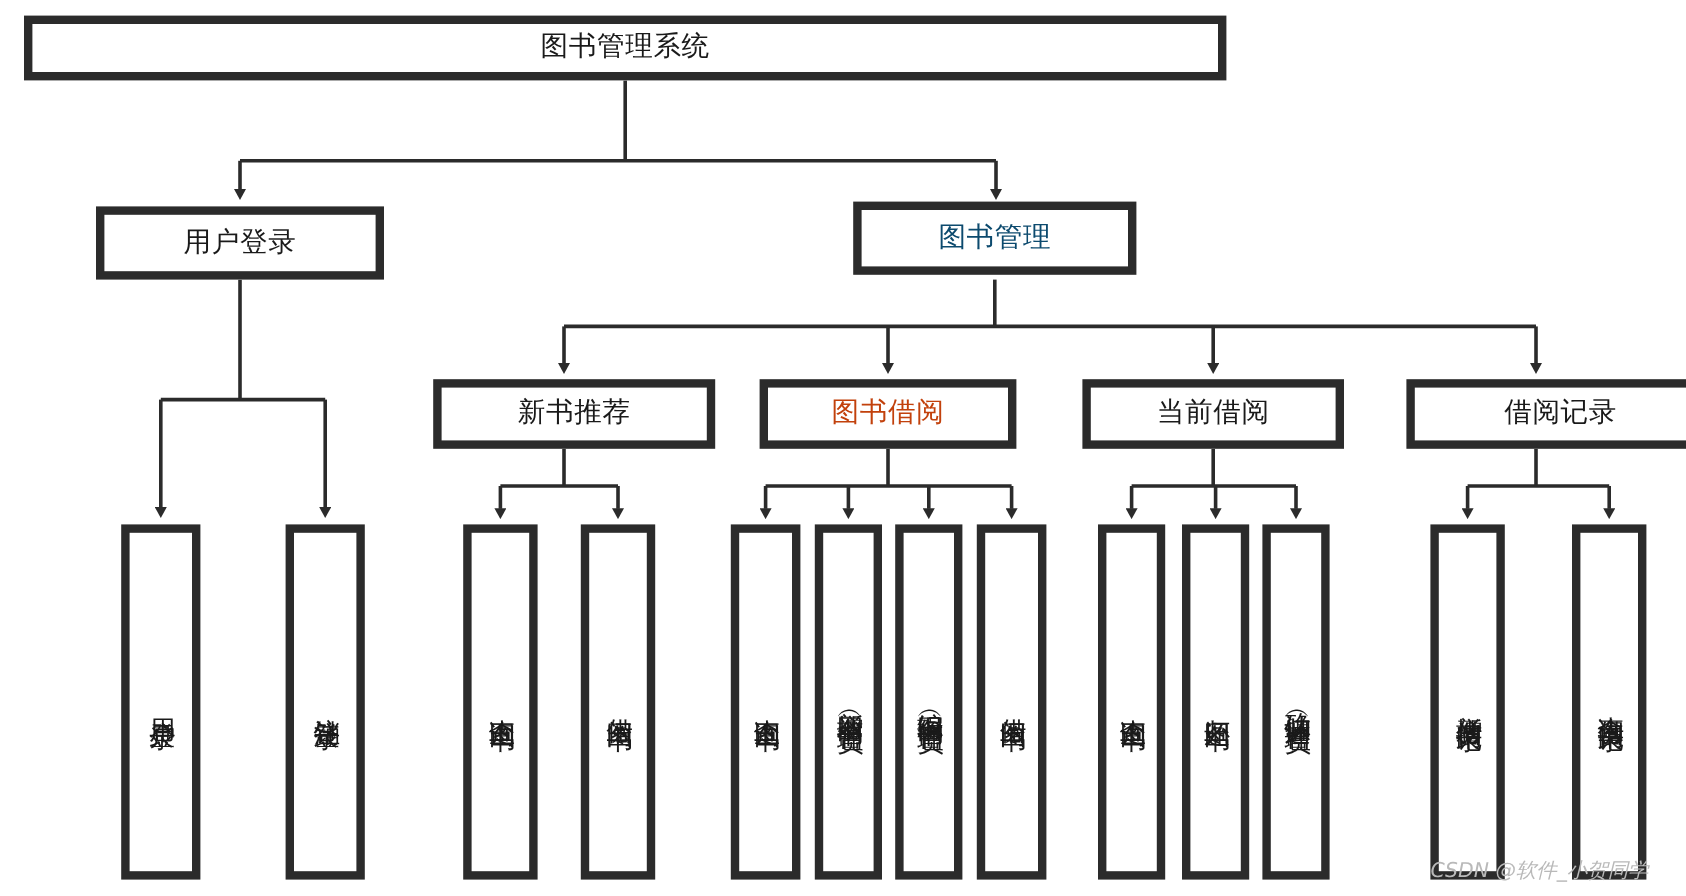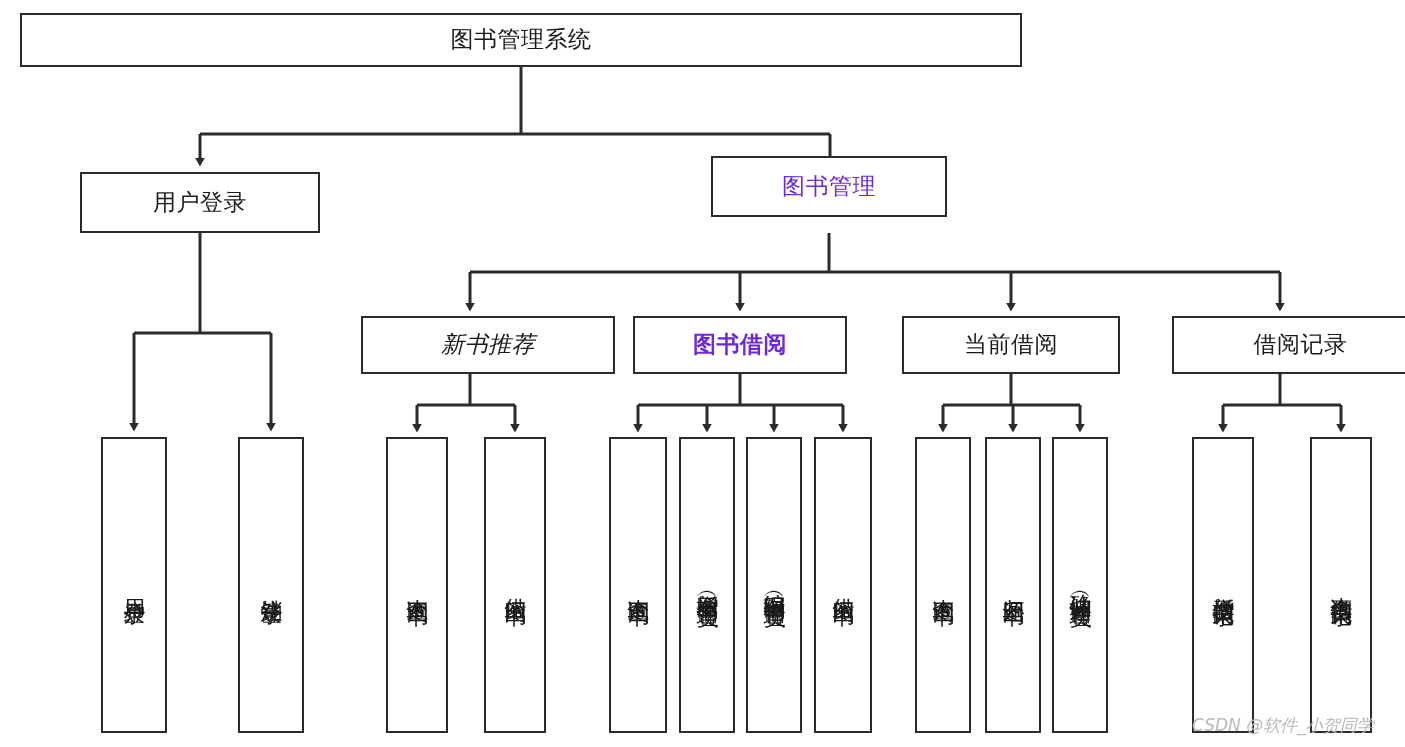--- a/index.html
+++ b/index.html
@@ -22,21 +22,21 @@
     position: absolute;
     left: 0;
     top: 0;
     width: 1405px;
     height: 747px;
     pointer-events: none;
   }
   .node {
     position: absolute;
     box-sizing: border-box;
-    border: 2px solid #15803d;
+    border: 7px solid #15803d;
     background: #ffffff;
     display: flex;
     align-items: center;
     justify-content: center;
     color: #1a1a1a;
   }
   .node .label {
     display: block;
     text-align: center;
     line-height: 1.18;
@@ -123,28 +123,28 @@
     </g>
   </svg>
 
   <div class="node horizontal" style="left: 20px; top: 13px; width: 1002px; height: 54px; border-color: rgb(43, 43, 43); background: rgb(255, 255, 255); color: rgb(26, 26, 26);">
     <span class="label">图书管理系统</span>
   </div>
 
   <div class="node horizontal" style="left: 80px; top: 172px; width: 240px; height: 61px; border-color: rgb(43, 43, 43); background: rgb(255, 255, 255); color: rgb(26, 26, 26);">
     <span class="label">用户登录</span>
   </div>
-  <div class="node horizontal" style="left: 711px; top: 156px; width: 236px; height: 61px; border-color: rgb(43, 43, 43); background: rgb(255, 255, 255); color: #6d28d9;">
+  <div class="node horizontal" style="left: 711px; top: 168px; width: 236px; height: 61px; border-color: rgb(43, 43, 43); background: rgb(255, 255, 255); color: #0c4a6e;">
     <span class="label">图书管理</span>
   </div>
 
-  <div class="node horizontal" style="left: 361px; top: 316px; width: 254px; height: 58px; border-color: rgb(43, 43, 43); background: rgb(255, 255, 255); color: rgb(26, 26, 26); font-style: italic;">
+  <div class="node horizontal" style="left: 361px; top: 316px; width: 235px; height: 58px; border-color: rgb(43, 43, 43); background: rgb(255, 255, 255); color: rgb(26, 26, 26);">
     <span class="label">新书推荐</span>
   </div>
-  <div class="node horizontal" style="left: 633px; top: 316px; width: 214px; height: 58px; border-color: rgb(43, 43, 43); background: rgb(255, 255, 255); color: #6d28d9; font-weight: bold;">
+  <div class="node horizontal" style="left: 633px; top: 316px; width: 214px; height: 58px; border-color: rgb(43, 43, 43); background: rgb(255, 255, 255); color: #c2410c;">
     <span class="label">图书借阅</span>
   </div>
   <div class="node horizontal" style="left: 902px; top: 316px; width: 218px; height: 58px; border-color: rgb(43, 43, 43); background: rgb(255, 255, 255); color: rgb(26, 26, 26);">
     <span class="label">当前借阅</span>
   </div>
   <div class="node horizontal" style="left: 1172px; top: 316px; width: 257px; height: 58px; border-color: rgb(43, 43, 43); background: rgb(255, 255, 255); color: rgb(26, 26, 26);">
     <span class="label">借阅记录</span>
   </div>
 
   <div class="node vertical" style="left: 101px; top: 437px; width: 66px; height: 296px; border-color: rgb(43, 43, 43); background: rgb(255, 255, 255); color: rgb(26, 26, 26);">

